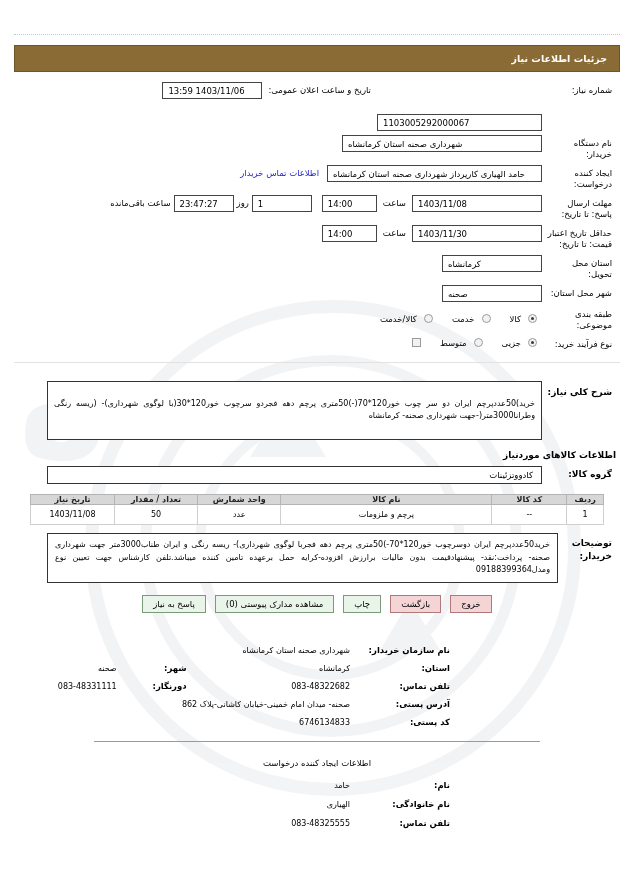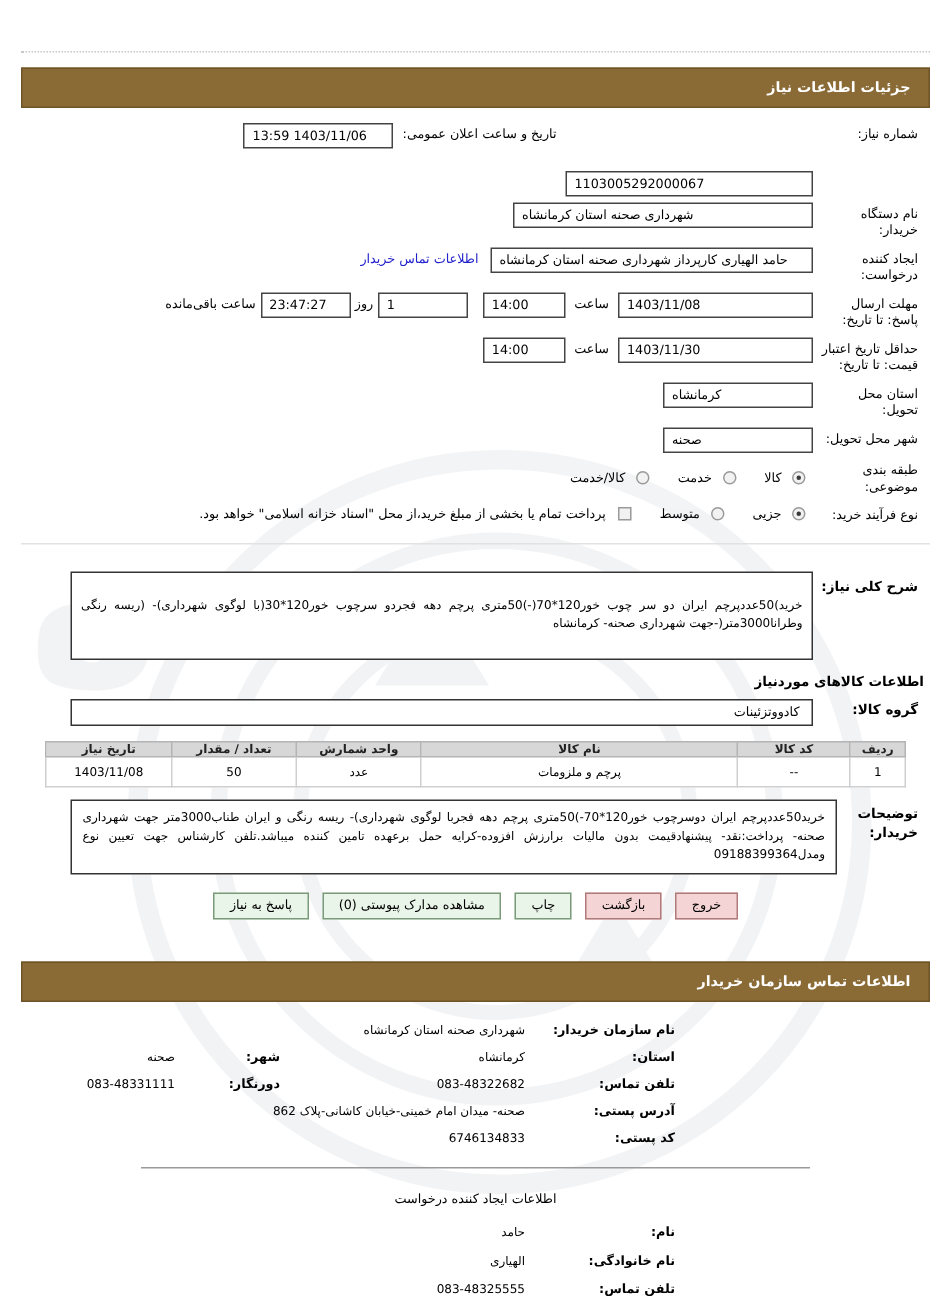--- a/index.html
+++ b/index.html
@@ -358,21 +358,21 @@
       <div class="inline-lbl">ساعت</div>
       <div class="fbox w-time">14:00</div>
     </div>
 
     <div class="frow">
       <div class="flabel">استان محل تحویل:</div>
       <div class="fbox w-prov">کرمانشاه</div>
     </div>
 
     <div class="frow">
-      <div class="flabel">شهر محل تحویل:</div>
+      <div class="flabel">شهر محل استان:</div>
       <div class="fbox w-city">صحنه</div>
     </div>
 
     <div class="radio-row">
       <div class="flabel">طبقه بندی موضوعی:</div>
       <div class="radio-group">
         <span class="radio on"></span>
         <span class="rlabel">کالا</span>
         <span class="radio"></span>
         <span class="rlabel">خدمت</span>
@@ -382,21 +382,20 @@
     </div>
 
     <div class="radio-row">
       <div class="flabel">نوع فرآیند خرید:</div>
       <div class="radio-group">
         <span class="radio on"></span>
         <span class="rlabel">جزیی</span>
         <span class="radio"></span>
         <span class="rlabel">متوسط</span>
         <span class="chk"></span>
-        <span class="note-text">پرداخت تمام یا بخشی از مبلغ خرید،از محل "اسناد خزانه اسلامی" خواهد بود.</span>
       </div>
     </div>
 
   </div>
 
   <div class="panel noborder">
     <div class="summary-row">
       <div class="summary-label">شرح کلی نیاز:</div>
       <div class="summary-box">خرید)50عددپرچم ایران دو سر چوب خور120*70(-)50متری پرچم دهه فجردو سرچوب خور120*30(با لوگوی شهرداری)- (ریسه رنگی وطرانا3000متر(-جهت شهرداری صحنه- کرمانشاه</div>
     </div>
@@ -440,21 +439,20 @@
 
     <div class="btn-row">
       <div class="btn red">خروج</div>
       <div class="btn red">بازگشت</div>
       <div class="btn">چاپ</div>
       <div class="btn">مشاهده مدارک پیوستی (0)</div>
       <div class="btn">پاسخ به نیاز</div>
     </div>
   </div>
 
-  <div class="section-header">اطلاعات تماس سازمان خریدار</div>
 
   <div class="contact-wrap">
 
     <div class="crow" style="padding-right:170px;margin-top:14px;">
       <div class="clabel">نام سازمان خریدار:</div>
       <div class="cvalue">شهرداری صحنه استان کرمانشاه</div>
     </div>
 
     <div class="crow" style="padding-right:170px;">
       <div class="clabel">استان:</div>

